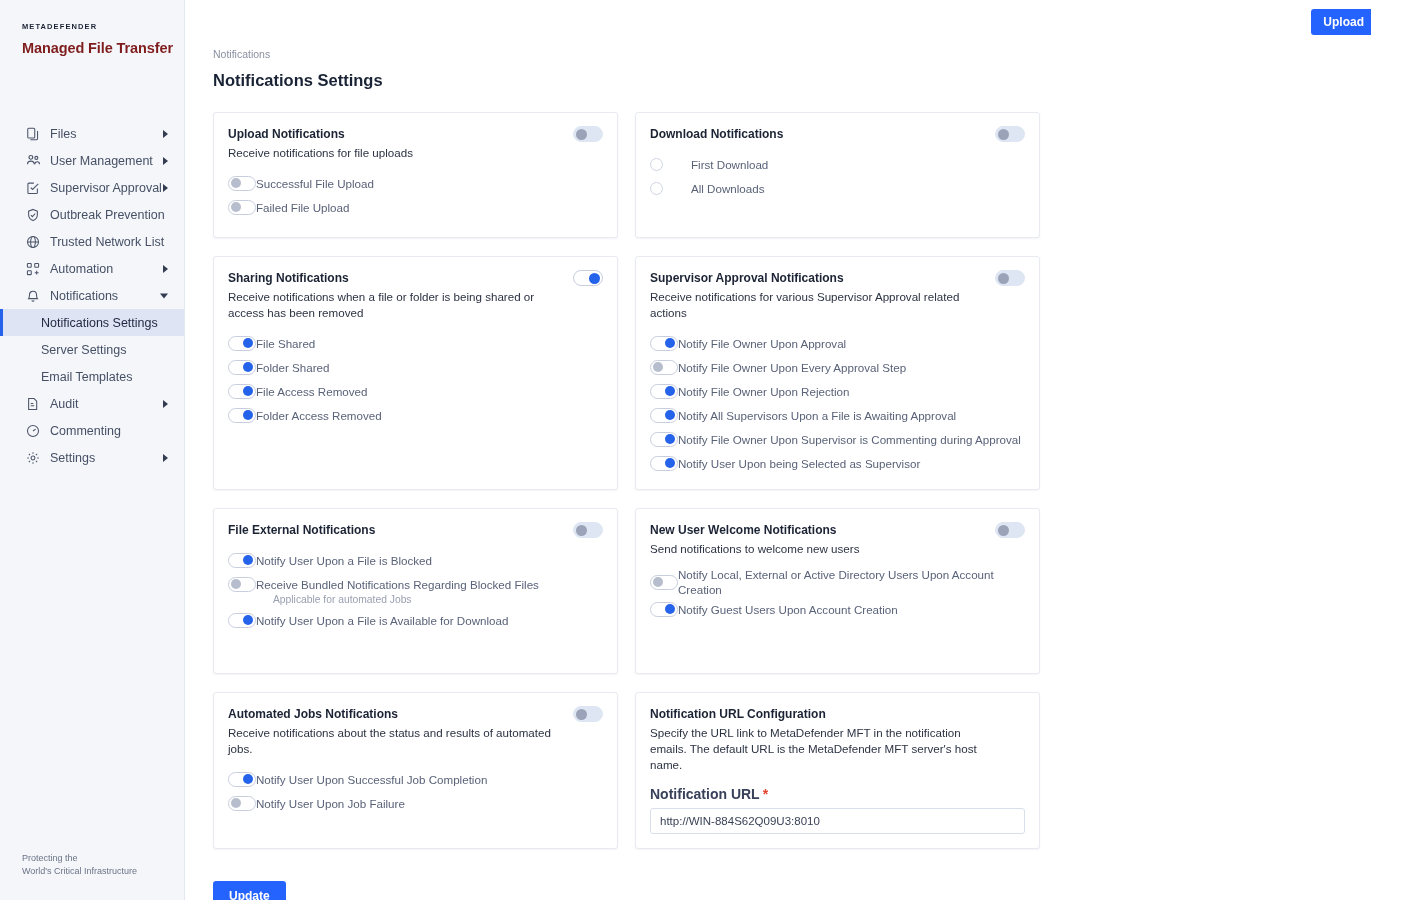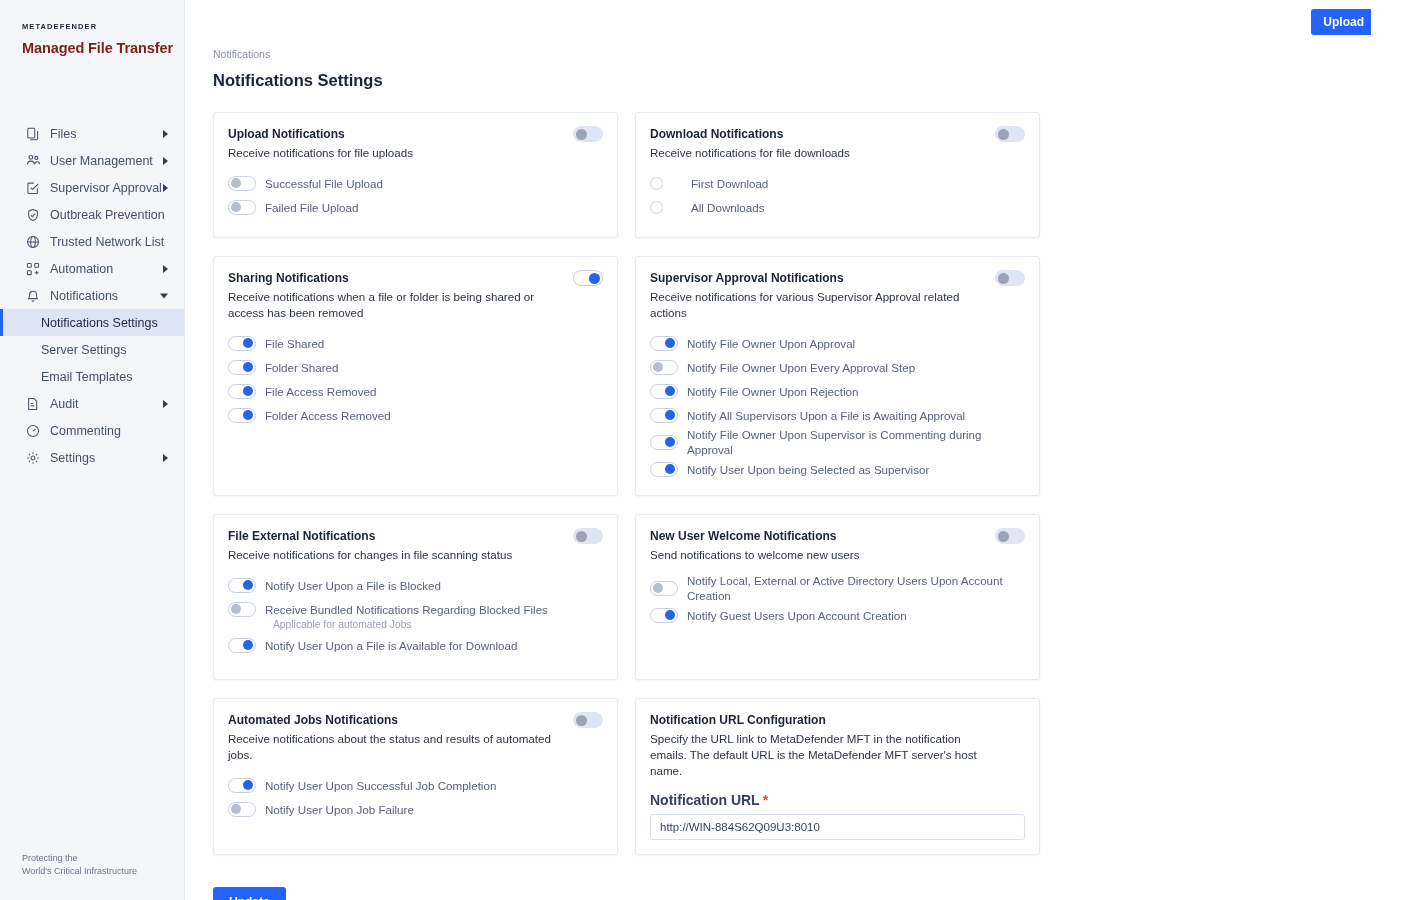--- a/index.html
+++ b/index.html
@@ -115,21 +115,21 @@
   .card-desc {
     font-size: 11.6px; color: #2b3242; line-height: 16px;
     margin-top: 3px; padding-right: 46px;
   }
   .opt-list { margin-top: 10px; }
   .opt {
     display: flex; align-items: center;
     min-height: 24px; margin-bottom: 0px; cursor: pointer;
   }
   .opt-label {
-    font-size: 11.6px; color: #596278; margin-left: 9px; line-height: 15px;
+    font-size: 11.6px; color: #596278; line-height: 15px;
   }
   .opt-sub {
     font-size: 10.3px; color: #99a0b1; margin: -2px 0 3px 45px;
   }
 
   
   .tgl {
     width: 28px; height: 15px; border-radius: 9px;
     position: relative; flex: 0 0 28px; cursor: pointer;
     background: #ffffff; border: 1px solid #c8cedd;
@@ -357,21 +357,20 @@
         </div>
       </section>
 
       <section class="card h1">
         <div class="master-wrap">
           <div class="tgl master off">
               <span class="knob"></span>
             </div>
         </div>
         <div class="card-title">Download Notifications</div>
-        <div class="card-desc">Receive notifications for file downloads</div>
         <div class="opt-list">
           <div class="opt radio-row">
             <span class="radio"></span>
             <span class="opt-label">First Download</span>
           </div>
           <div class="opt radio-row">
             <span class="radio"></span>
             <span class="opt-label">All Downloads</span>
           </div>
         </div>
@@ -461,21 +460,20 @@
         </div>
       </section>
 
       <section class="card h3">
         <div class="master-wrap">
           <div class="tgl master off">
               <span class="knob"></span>
             </div>
         </div>
         <div class="card-title">File External Notifications</div>
-        <div class="card-desc">Receive notifications for changes in file scanning status</div>
         <div class="opt-list">
           <div class="opt">
             <span class="tgl on">
                 <span class="knob"></span>
               </span>
             <span class="opt-label">Notify User Upon a File is Blocked</span>
           </div>
           <div class="opt">
             <span class="tgl off">
                 <span class="knob"></span>

